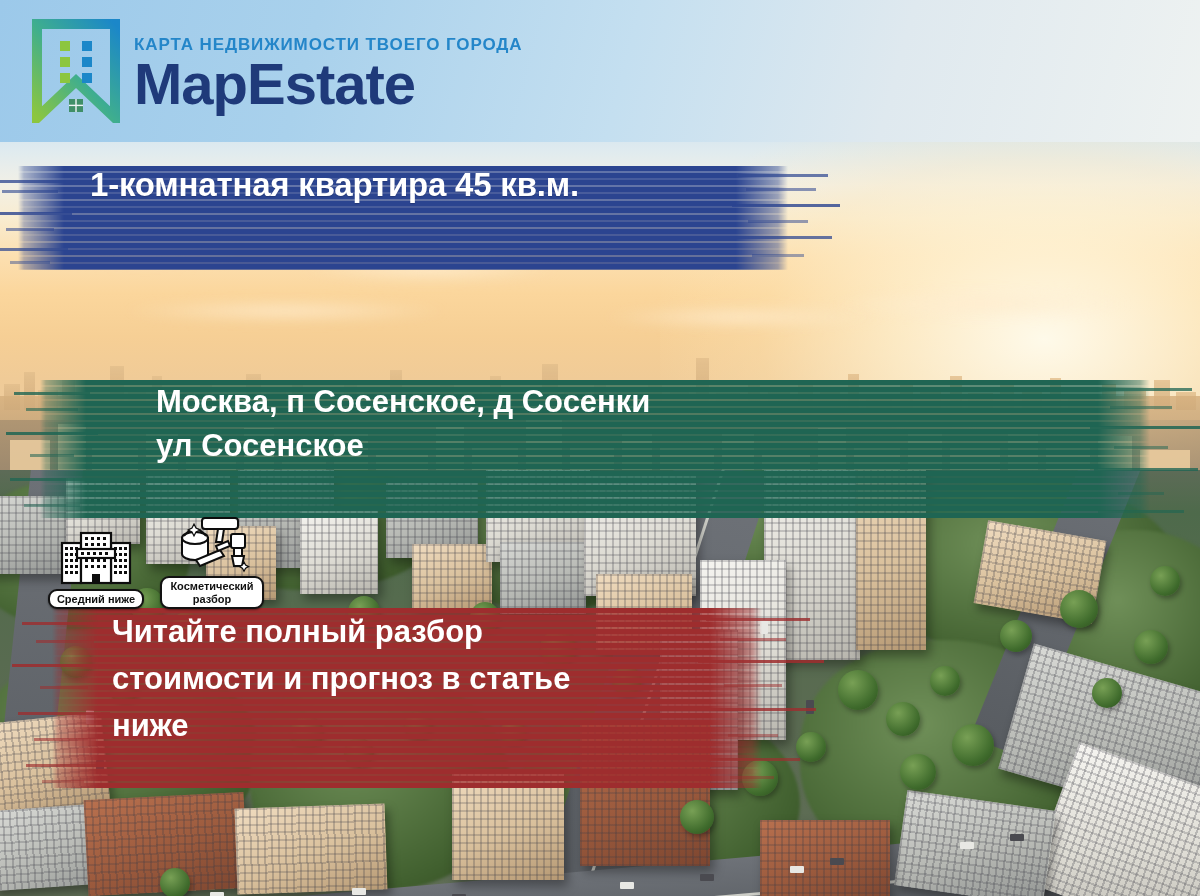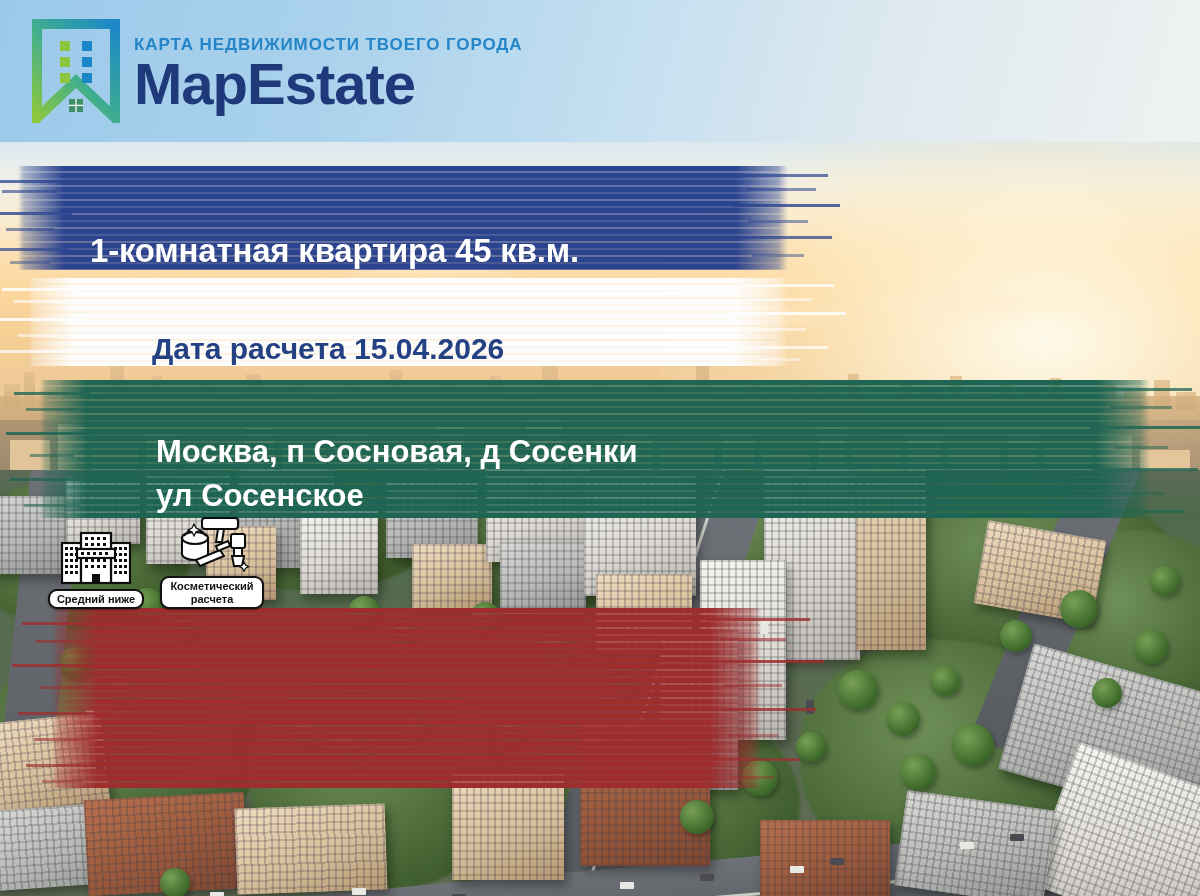--- a/index.html
+++ b/index.html
@@ -108,21 +108,21 @@
     position:absolute; border-radius:50%;
     background:radial-gradient(circle at 36% 32%, #78a055, #3f6b2c 65%, #2c4e1d 100%);
     box-shadow:2px 3px 5px rgba(0,0,0,.3);
   }
   .car { position:absolute; border-radius:1px; background:#e8e8e4; }
   .car.d { background:#4a4a50; }
 
   
   .brush {
     position:absolute;
-    display:flex; flex-direction:column; justify-content:flex-end;
+    display:flex; flex-direction:column; justify-content:flex-start;
   }
   .brush .paint {
     position:absolute; inset:0;
     
     -webkit-mask-image:
       linear-gradient(to right, transparent 0, rgba(0,0,0,.35) 6px, #000 46px, #000 calc(100% - 52px), rgba(0,0,0,.45) calc(100% - 10px), transparent 100%),
       repeating-linear-gradient(to bottom, #000 0 5px, rgba(0,0,0,.72) 5px 7px, #000 7px 12px, rgba(0,0,0,.86) 12px 14px);
     -webkit-mask-composite:source-in;
     mask-image:
       linear-gradient(to right, transparent 0, rgba(0,0,0,.35) 6px, #000 46px, #000 calc(100% - 52px), rgba(0,0,0,.45) calc(100% - 10px), transparent 100%),
@@ -503,53 +503,38 @@
     <div class="fray" style="left:-8px;  top:95px;  width:40px;  background:#2b4490; opacity:.45;"></div>
     <div class="fray" style="right:-40px; top:8px;  width:90px;  background:#2b4490; opacity:.7;"></div>
     <div class="fray" style="right:-28px; top:22px; width:70px;  background:#2b4490; opacity:.55;"></div>
     <div class="fray" style="right:-52px; top:38px; width:108px; background:#2b4490; opacity:.8;"></div>
     <div class="fray" style="right:-20px; top:54px; width:60px;  background:#2b4490; opacity:.5;"></div>
     <div class="fray" style="right:-44px; top:70px; width:96px;  background:#2b4490; opacity:.72;"></div>
     <div class="fray" style="right:-16px; top:88px; width:52px;  background:#2b4490; opacity:.45;"></div>
     <div class="txt">1-комнатная квартира 45 кв.м.</div>
   </div>
 
-  <div class="brush" id="banner-date">
-    <div class="paint"></div>
-    <div class="fray" style="left:-26px; top:10px; width:76px;  background:#fdfdfd; opacity:.85;"></div>
-    <div class="fray" style="left:-14px; top:22px; width:52px;  background:#fdfdfd; opacity:.6;"></div>
-    <div class="fray" style="left:-34px; top:40px; width:92px;  background:#fdfdfd; opacity:.9;"></div>
-    <div class="fray" style="left:-10px; top:56px; width:44px;  background:#fdfdfd; opacity:.55;"></div>
-    <div class="fray" style="left:-28px; top:72px; width:80px;  background:#fdfdfd; opacity:.78;"></div>
-    <div class="fray" style="right:-46px; top:6px;  width:100px; background:#fdfdfd; opacity:.78;"></div>
-    <div class="fray" style="right:-24px; top:20px; width:66px;  background:#fdfdfd; opacity:.58;"></div>
-    <div class="fray" style="right:-58px; top:34px; width:118px; background:#fdfdfd; opacity:.88;"></div>
-    <div class="fray" style="right:-18px; top:50px; width:56px;  background:#fdfdfd; opacity:.5;"></div>
-    <div class="fray" style="right:-40px; top:68px; width:94px;  background:#fdfdfd; opacity:.72;"></div>
-    <div class="fray" style="right:-12px; top:80px; width:42px;  background:#fdfdfd; opacity:.45;"></div>
-    <div class="txt">Дата расчета 15.04.2026</div>
-  </div>
 
   <div class="brush" id="banner-address">
     <div class="paint"></div>
     <div class="fray" style="left:-26px; top:12px;  width:76px;  background:#1f6553; opacity:.8;"></div>
     <div class="fray" style="left:-14px; top:28px;  width:52px;  background:#1f6553; opacity:.6;"></div>
     <div class="fray" style="left:-34px; top:52px;  width:92px;  background:#1f6553; opacity:.85;"></div>
     <div class="fray" style="left:-10px; top:74px;  width:44px;  background:#1f6553; opacity:.55;"></div>
     <div class="fray" style="left:-30px; top:98px;  width:84px;  background:#1f6553; opacity:.75;"></div>
     <div class="fray" style="left:-16px; top:124px; width:56px;  background:#1f6553; opacity:.5;"></div>
     <div class="fray" style="right:-42px; top:8px;   width:96px;  background:#1f6553; opacity:.75;"></div>
     <div class="fray" style="right:-22px; top:26px;  width:62px;  background:#1f6553; opacity:.55;"></div>
     <div class="fray" style="right:-56px; top:46px;  width:116px; background:#1f6553; opacity:.85;"></div>
     <div class="fray" style="right:-18px; top:66px;  width:54px;  background:#1f6553; opacity:.5;"></div>
     <div class="fray" style="right:-48px; top:88px;  width:104px; background:#1f6553; opacity:.78;"></div>
     <div class="fray" style="right:-14px; top:112px; width:46px;  background:#1f6553; opacity:.45;"></div>
     <div class="fray" style="right:-34px; top:130px; width:86px;  background:#1f6553; opacity:.62;"></div>
     <div class="txt">
-      <div>Москва, п Сосновая, д Сосенки</div>
+      <div>Москва, п Сосенское, д Сосенки</div>
       <div>ул Сосенское</div>
     </div>
   </div>
 
   <div id="badges">
 
     <div class="badge">
       <div class="glyph">
         <svg width="74" height="58" viewBox="0 0 74 58">
           <g stroke="#0d0d0d" stroke-width="2.2" fill="#ffffff">
@@ -648,21 +633,21 @@
             <path d="M24 44 L48 34 L52 40 L28 50 Z"></path>
             <path d="M44 30 L56 25 L58 30 L46 35 Z"></path>
           </g>
 
           <g fill="#ffffff" stroke="#0d0d0d" stroke-width="1.2">
             <path d="M22 8 l2 4 4 2 -4 2 -2 4 -2 -4 -4 -2 4 -2 Z"></path>
             <path d="M72 46 l1.6 3 3 1.6 -3 1.6 -1.6 3 -1.6 -3 -3 -1.6 3 -1.6 Z"></path>
           </g>
         </svg>
       </div>
-      <div class="caption two">Косметический расчета</div>
+      <div class="caption two">Косметический разбор</div>
     </div>
   </div>
 
   <div class="brush" id="banner-cta">
     <div class="paint"></div>
     <div class="fray" style="left:-30px; top:14px;  width:84px;  background:#9e2d2e; opacity:.8;"></div>
     <div class="fray" style="left:-16px; top:32px;  width:58px;  background:#9e2d2e; opacity:.6;"></div>
     <div class="fray" style="left:-40px; top:56px;  width:104px; background:#9e2d2e; opacity:.85;"></div>
     <div class="fray" style="left:-12px; top:78px;  width:48px;  background:#9e2d2e; opacity:.55;"></div>
     <div class="fray" style="left:-34px; top:104px; width:92px;  background:#9e2d2e; opacity:.76;"></div>
@@ -670,15 +655,20 @@
     <div class="fray" style="left:-26px; top:156px; width:78px;  background:#9e2d2e; opacity:.66;"></div>
     <div class="fray" style="left:-10px; top:172px; width:42px;  background:#9e2d2e; opacity:.42;"></div>
     <div class="fray" style="right:-48px; top:10px;  width:104px; background:#9e2d2e; opacity:.78;"></div>
     <div class="fray" style="right:-24px; top:30px;  width:66px;  background:#9e2d2e; opacity:.56;"></div>
     <div class="fray" style="right:-62px; top:52px;  width:126px; background:#9e2d2e; opacity:.86;"></div>
     <div class="fray" style="right:-20px; top:76px;  width:58px;  background:#9e2d2e; opacity:.5;"></div>
     <div class="fray" style="right:-54px; top:100px; width:114px; background:#9e2d2e; opacity:.8;"></div>
     <div class="fray" style="right:-16px; top:126px; width:50px;  background:#9e2d2e; opacity:.46;"></div>
     <div class="fray" style="right:-38px; top:150px; width:92px;  background:#9e2d2e; opacity:.68;"></div>
     <div class="fray" style="right:-12px; top:168px; width:44px;  background:#9e2d2e; opacity:.4;"></div>
+    <div class="txt">
+      <div>Читайте полный разбор</div>
+      <div>стоимости и прогноз в статье</div>
+      <div>ниже</div>
+    </div>
   </div>
 
 </div>
 
 </body></html>

